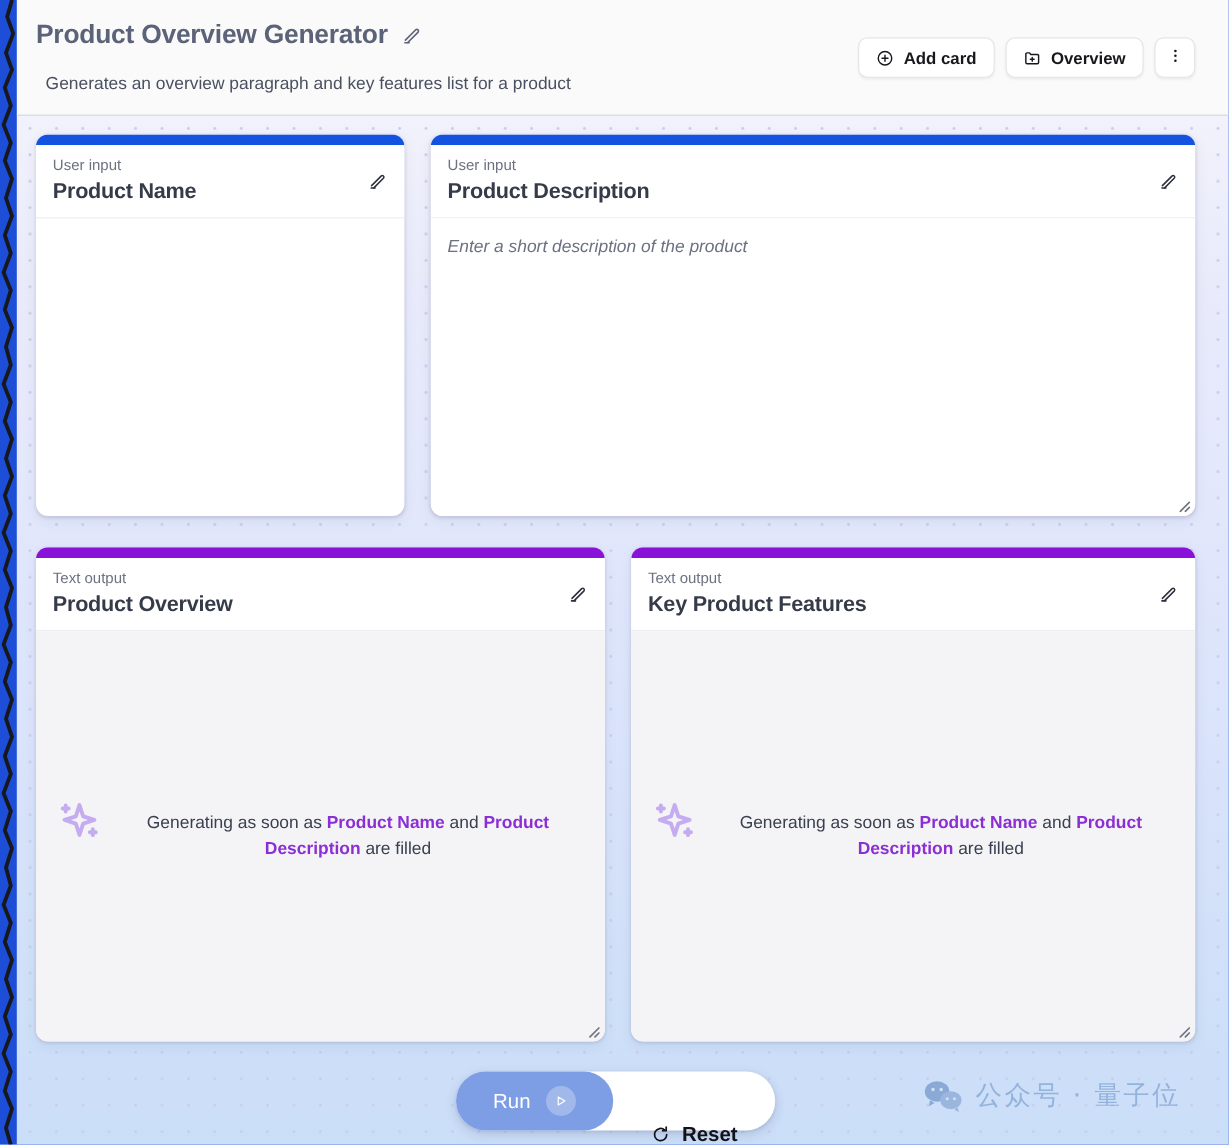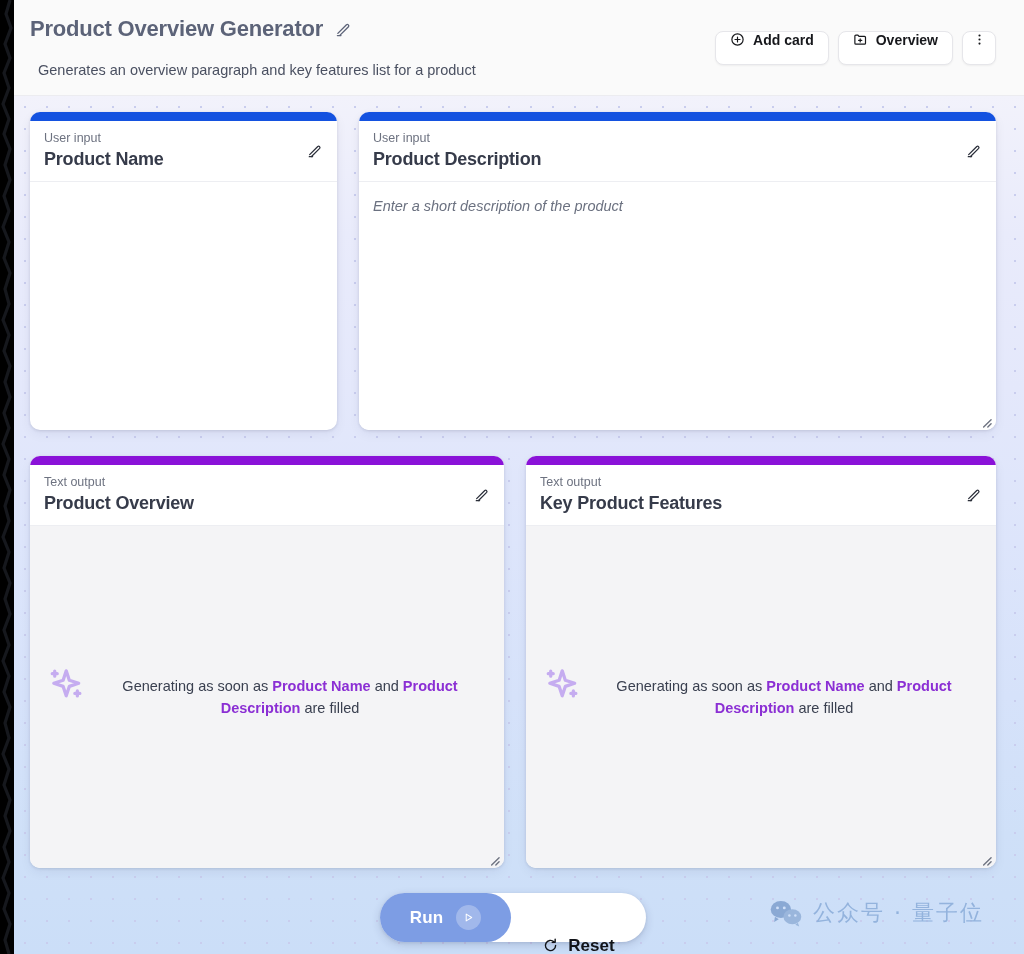--- a/index.html
+++ b/index.html
@@ -10,21 +10,21 @@
     overflow: hidden;
     font-family: "Liberation Sans", sans-serif;
     background: #ffffff;
   }
 
   #app {
     position: relative;
     width: 1024px;
     height: 954px;
     overflow: hidden;
-    background: #000000;
+    background: #1d4ed8;
   }
 
   
   .torn-edge {
     position: absolute;
     left: 0; top: 0;
     width: 22px; height: 954px;
     z-index: 40;
     pointer-events: none;
   }
@@ -62,21 +62,21 @@
   }
   .header-actions {
     position: absolute;
     right: 28px; top: 31px;
     display: flex;
     align-items: center;
     gap: 9px;
   }
   .hbtn {
     display: flex;
-    align-items: flex-start;
+    align-items: center;
     gap: 8px;
     height: 34px;
     padding: 0 14px;
     background: #ffffff;
     border: 1px solid #e6e6ea;
     border-radius: 8px;
     font-size: 14px;
     font-weight: bold;
     color: #17181c;
     box-shadow: 0 1px 2px rgba(16,18,28,0.05);
@@ -214,21 +214,21 @@
     background: #7d9de4;
     border-radius: 26px;
     display: flex;
     align-items: center;
     justify-content: center;
     gap: 13px;
     cursor: pointer;
   }
   .run-label {
     font-size: 17px;
-    font-weight: bold;
+    font-weight: normal;
     color: #ffffff;
     letter-spacing: 0.1px;
   }
   .run-play {
     width: 25px; height: 25px;
     border-radius: 50%;
     background: rgba(255,255,255,0.28);
     display: flex;
     align-items: center;
     justify-content: center;

